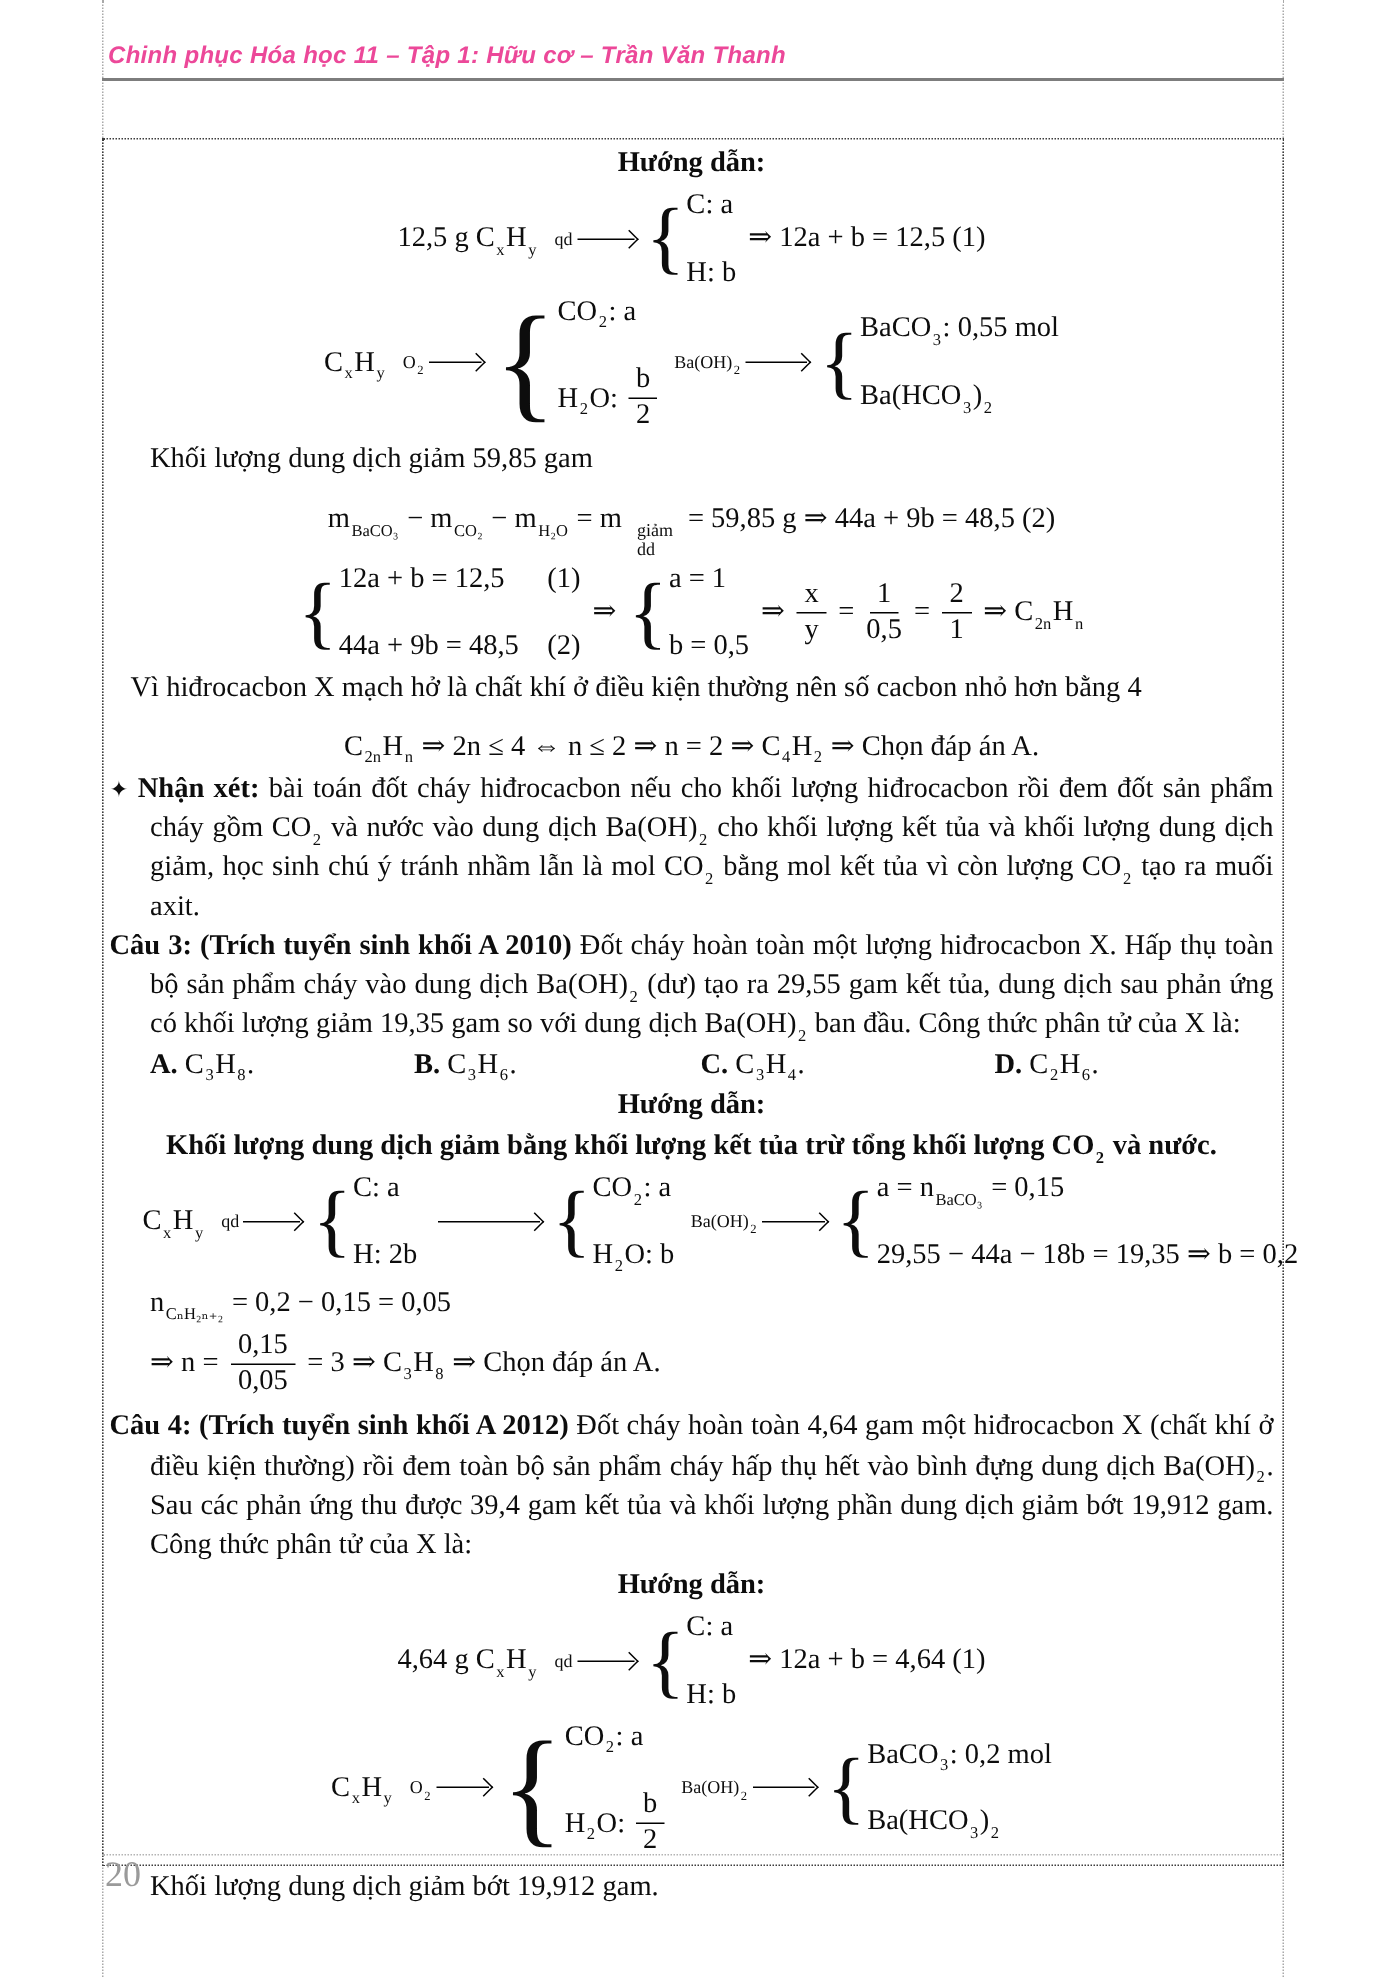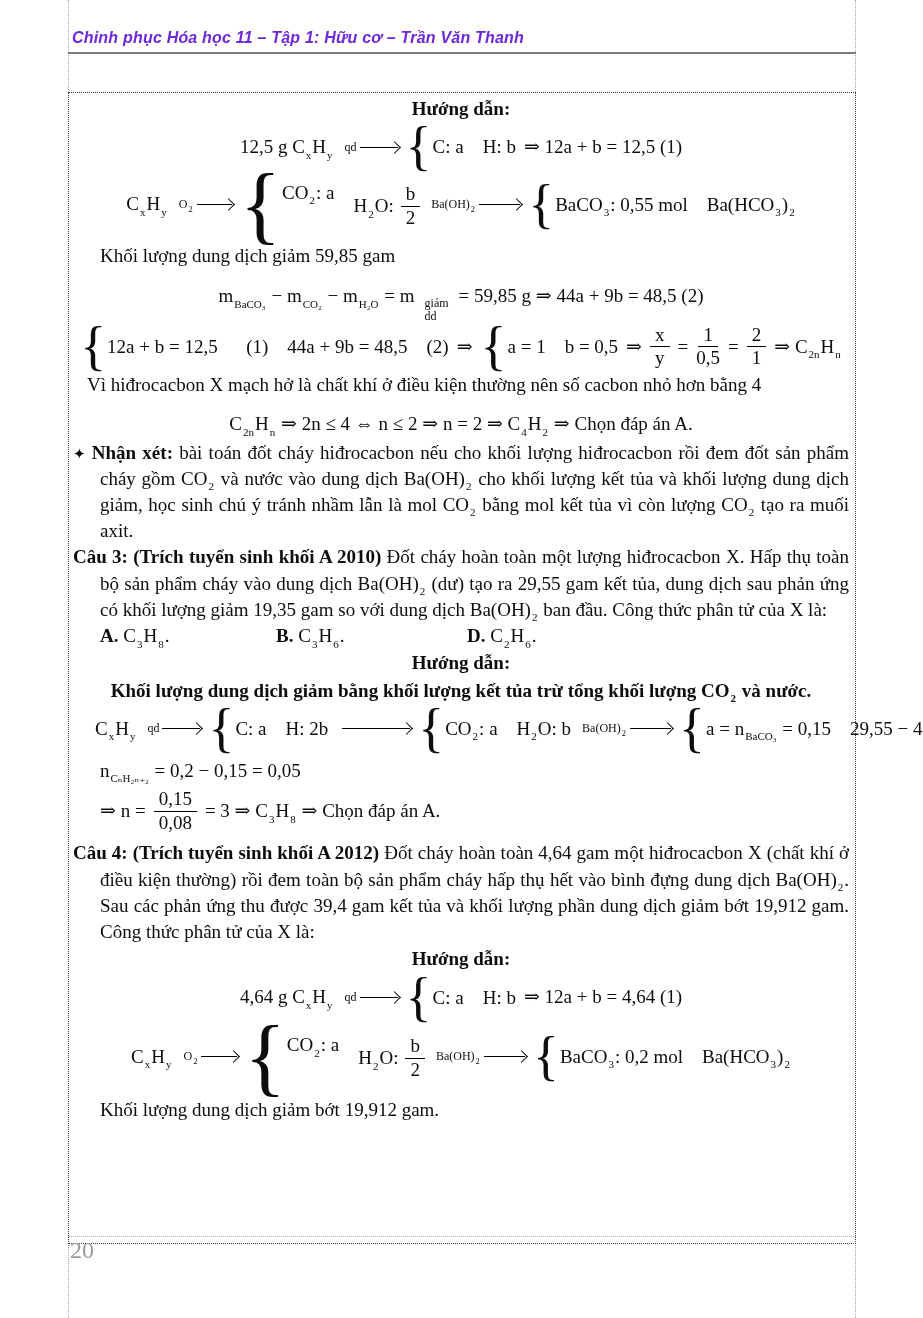--- a/index.html
+++ b/index.html
@@ -5,21 +5,21 @@
   *{margin:0;padding:0;box-sizing:border-box;}
   html,body{width:923px;height:1318px;}
   body{position:relative;background:#ffffff;font-family:"Liberation Serif","DejaVu Serif",serif;color:#0d0d0d;overflow:hidden;}
 
   .vline{position:absolute;top:0;height:1318px;border-left:1px dotted #a9a9a9;}
   .vline.left{left:68px;}
   .vline.right{left:855px;}
 
   .header{position:absolute;left:72px;top:29px;width:780px;
     font-family:"Liberation Sans","DejaVu Sans",sans-serif;font-style:italic;font-weight:bold;
-    color:#6d28d9;font-size:16px;letter-spacing:.2px;}
+    color:#ec4899;font-size:16px;letter-spacing:.2px;}
   .header-rule{position:absolute;left:68px;top:52px;width:788px;border-top:2px solid #7d7d7d;}
 
   .content{position:absolute;left:68px;top:92px;width:788px;height:1152px;
     border:1px dotted #3c3c3c;padding:2px 6px 0 4px;font-size:19px;line-height:1.38;}
 
   .footer-rule{position:absolute;left:68px;top:1236px;width:788px;border-top:1px dotted #b4b4b4;}
   .pageno{position:absolute;left:70px;top:1237px;font-size:24px;color:#9a9a9a;}
 
   .guide{text-align:center;font-weight:bold;margin:1px 0;}
   .boldline{text-align:center;font-weight:bold;}
@@ -42,21 +42,21 @@
   .rxline{position:relative;display:block;width:100%;height:0;border-top:1.4px solid #000;}
   .rxline::after{content:"";position:absolute;right:-1px;top:-4.9px;width:8px;height:8px;
     border-top:1.4px solid #000;border-right:1.4px solid #000;transform:rotate(45deg);}
   .w74{min-width:74px;}
   .w92{min-width:92px;}
 
   .cases{display:inline-flex;align-items:center;}
   .brace{font-weight:normal;}
   .b2 > .brace{font-size:54px;line-height:.85;}
   .b3 > .brace{font-size:86px;line-height:.8;}
-  .cbody{display:inline-flex;justify-content:flex-end;row-gap:2px;padding-left:1px;gap:19px;}
+  .cbody{display:inline-flex;flex-direction:column;justify-content:flex-end;row-gap:2px;padding-left:1px;gap:19px;}
   .cline{white-space:pre;line-height:1.35;}
   .frow{display:inline-flex;align-items:center;gap:7px;margin-top:3px;}
 
   .frac{display:inline-flex;flex-direction:column;align-items:center;line-height:1.2;}
   .frac .fn{border-bottom:1.4px solid #000;padding:0 5px;}
 
   .supsub{display:inline-flex;flex-direction:column;align-items:flex-start;font-size:12px;line-height:1.1;transform:translateY(2px);margin-top:24px;}
 
   .opts{display:grid;grid-template-columns:176px 191px 196px auto;padding-left:27px;}
 </style>
@@ -172,20 +172,21 @@
     <span class="m">C<sub>2n</sub>H<sub>n</sub> ⇒ 2n ≤ 4 ⇔ n ≤ 2 ⇒ n = 2 ⇒ C<sub>4</sub>H<sub>2</sub> ⇒ Chọn đáp án A.</span>
   </div>
 
   <p class="para hang"><span class="bullet">✦</span> <b>Nhận xét:</b> <span class="m">bài toán đốt cháy hiđrocacbon nếu cho khối lượng hiđrocacbon rồi đem đốt sản phẩm cháy gồm CO<sub>2</sub> và nước vào dung dịch Ba(OH)<sub>2</sub> cho khối lượng kết tủa và khối lượng dung dịch giảm, học sinh chú ý tránh nhầm lẫn là mol CO<sub>2</sub> bằng mol kết tủa vì còn lượng CO<sub>2</sub> tạo ra muối axit.</span></p>
 
   <p class="para hang"><b>Câu 3: (Trích tuyển sinh khối A 2010)</b> <span class="m">Đốt cháy hoàn toàn một lượng hiđrocacbon X. Hấp thụ toàn bộ sản phẩm cháy vào dung dịch Ba(OH)<sub>2</sub> (dư) tạo ra 29,55 gam kết tủa, dung dịch sau phản ứng có khối lượng giảm 19,35 gam so với dung dịch Ba(OH)<sub>2</sub> ban đầu. Công thức phân tử của X là:</span></p>
 
   <div class="opts">
     <span><b>A.</b> <span class="m">C<sub>3</sub>H<sub>8</sub>.</span></span>
     <span><b>B.</b> <span class="m">C<sub>3</sub>H<sub>6</sub>.</span></span>
+    <span><b>C.</b> <span class="m">C<sub>3</sub>H<sub>4</sub>.</span></span>
     <span><b>D.</b> <span class="m">C<sub>2</sub>H<sub>6</sub>.</span></span>
   </div>
 
   <div class="guide">Hướng dẫn:</div>
   <div class="boldline m">Khối lượng dung dịch giảm bằng khối lượng kết tủa trừ tổng khối lượng CO<sub>2</sub> và nước.</div>
 
   <div class="eq eql" style="margin:2px 0;">
     <span class="m">C<sub>x</sub>H<sub>y</sub></span>
     <span class="rxa">
       <span class="rxl m">qd</span>
@@ -221,21 +222,21 @@
       </span>
     </span>
   </div>
 
   <div class="para ind m" style="margin:6px 0 2px;">n<sub>CₙH₂ₙ₊₂</sub> = 0,2 − 0,15 = 0,05</div>
 
   <div class="eq eql" style="margin:4px 0 6px;padding-left:27px;">
     <span class="m">⇒ n =</span>
     <span class="frac">
       <span class="fn">0,15</span>
-      <span class="fd">0,08</span>
+      <span class="fd">0,05</span>
     </span>
     <span class="m">= 3 ⇒ C<sub>3</sub>H<sub>8</sub> ⇒ Chọn đáp án A.</span>
   </div>
 
   <p class="para hang"><b>Câu 4: (Trích tuyển sinh khối A 2012)</b> <span class="m">Đốt cháy hoàn toàn 4,64 gam một hiđrocacbon X (chất khí ở điều kiện thường) rồi đem toàn bộ sản phẩm cháy hấp thụ hết vào bình đựng dung dịch Ba(OH)<sub>2</sub>. Sau các phản ứng thu được 39,4 gam kết tủa và khối lượng phần dung dịch giảm bớt 19,912 gam. Công thức phân tử của X là:</span></p>
 
 
   <div class="guide">Hướng dẫn:</div>
 
   <div class="eq eqc" style="margin:2px 0;">

